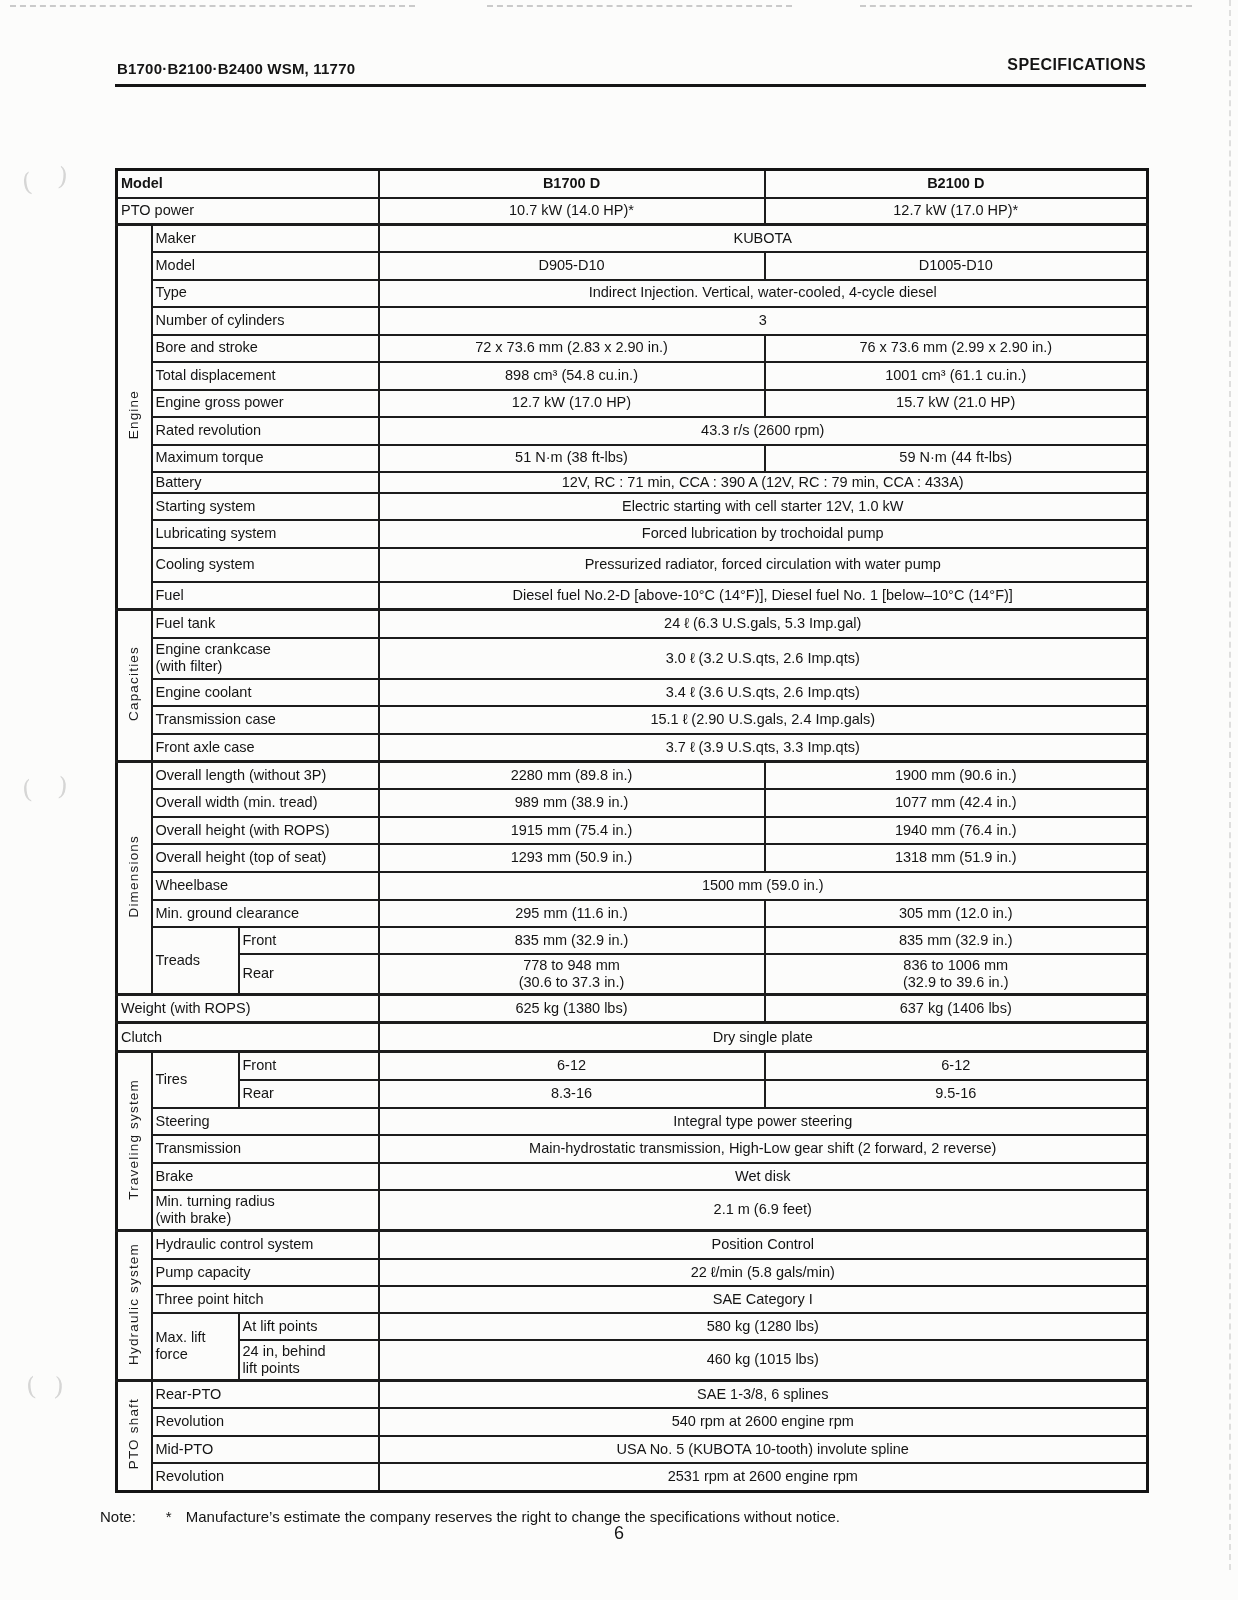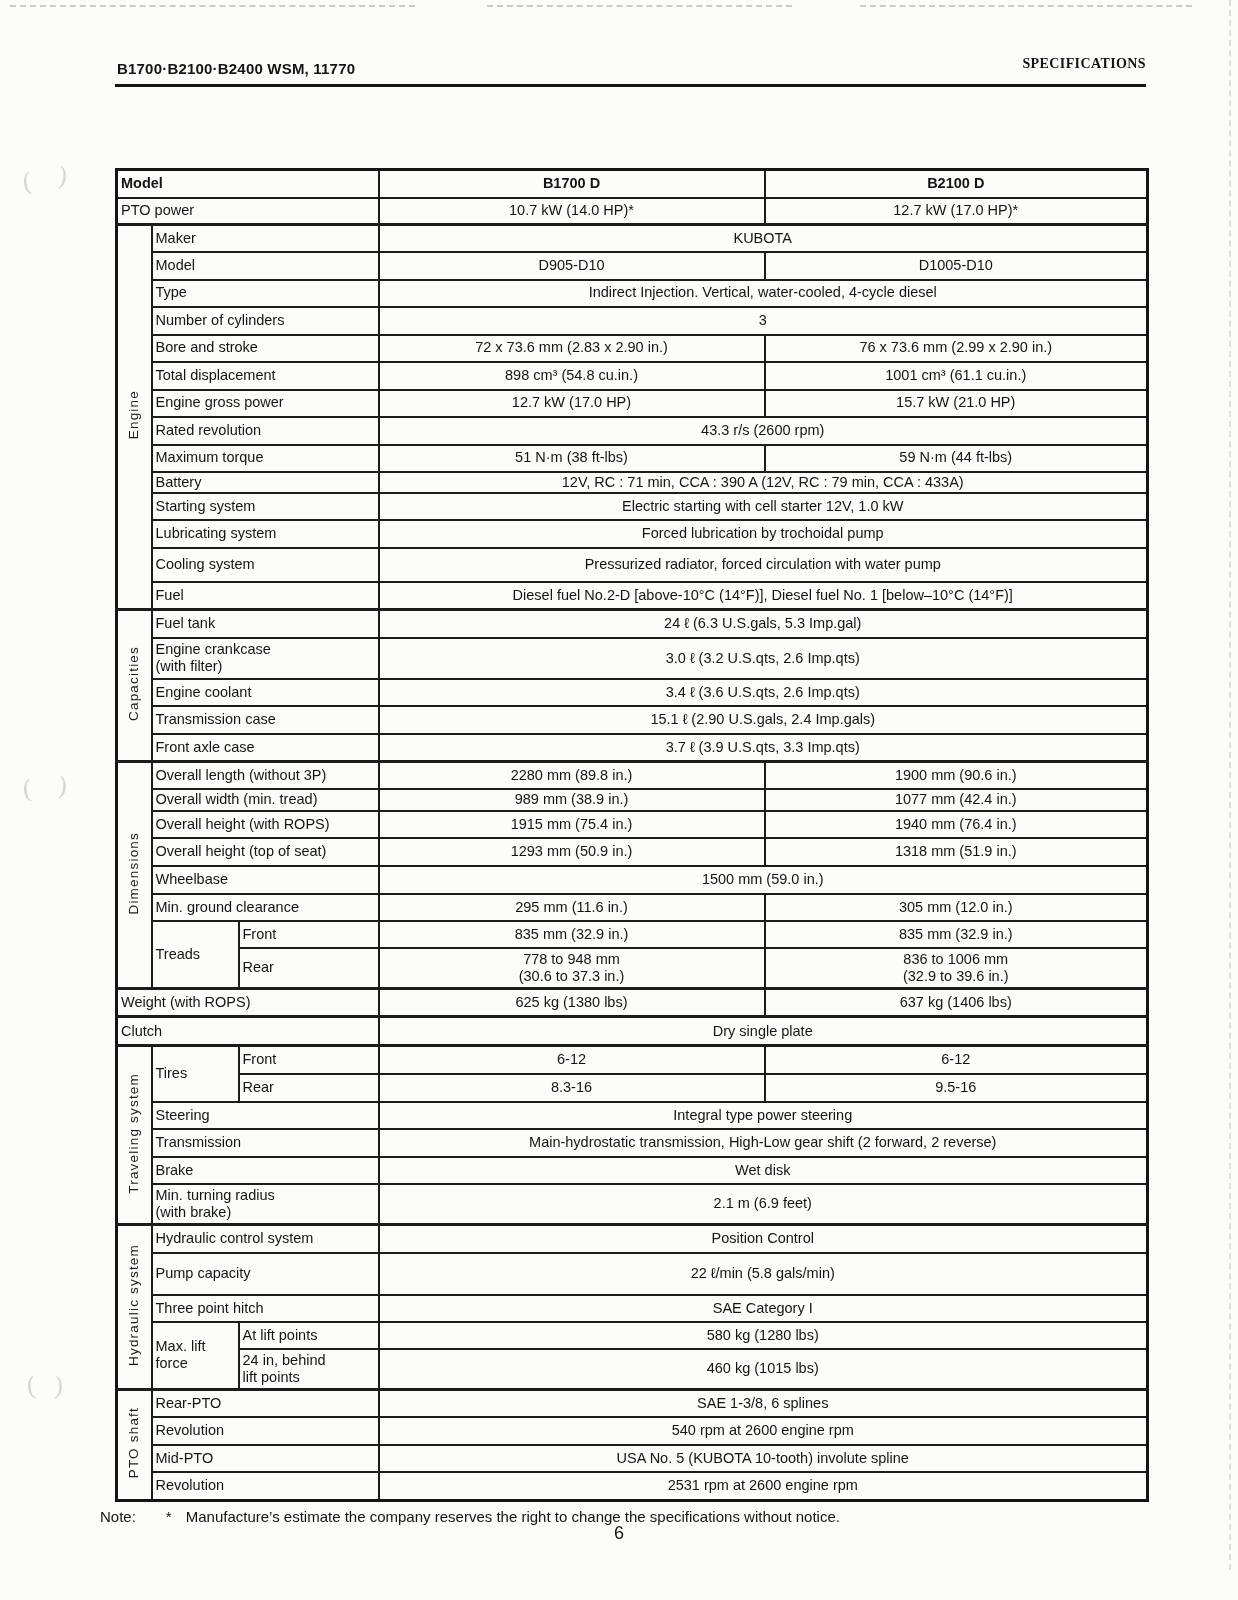--- a/index.html
+++ b/index.html
@@ -15,21 +15,21 @@
   .scan-dash { position:absolute; top:5px; height:0; border-top:2px dashed #8f8f8f; opacity:.45; }
   .scan-dash.d1 { left:10px;  width:405px; }
   .scan-dash.d2 { left:487px; width:305px; }
   .scan-dash.d3 { left:860px; width:332px; }
   .scan-vert { position:absolute; left:1229px; top:0; height:1570px; width:0;
                border-left:2px dashed #9d9d9d; opacity:.30; }
   .margin-mark { position:absolute; color:#bdbdbd; opacity:.6;
                  font-family:"DejaVu Serif", serif; font-size:25px; }
   
   .hdr-left  { position:absolute; left:117px; top:60px; font-size:15px; font-weight:700; letter-spacing:.2px; }
-  .hdr-right { position:absolute; right:92px; top:56px; font-size:14px; font-weight:700; letter-spacing:.4px;font-family:Liberation Serif, serif; }
+  .hdr-right { position:absolute; right:92px; top:56px; font-size:16px; font-weight:700; letter-spacing:.4px; }
   .hdr-rule  { position:absolute; left:115px; top:84px; width:1031px; height:3px; background:#151515; }
   
   table.spec {
     position:absolute; left:115px; top:168px;
     width:1031px;
     border-collapse:collapse; table-layout:fixed;
     border:3px solid #141414;
   }
   table.spec td {
     border:2px solid #1c1c1c;
@@ -176,21 +176,21 @@
       <tr style="height: 28px;">
         <td colspan="2" class="label">Front axle case</td>
         <td colspan="2" class="value">3.7 ℓ (3.9 U.S.qts, 3.3 Imp.qts)</td>
       </tr>
       <tr class="sec" style="height: 27px;">
         <td rowspan="8" class="group"><span class="vtext">Dimensions</span></td>
         <td colspan="2" class="label">Overall length (without 3P)</td>
         <td class="value">2280 mm (89.8 in.)</td>
         <td class="value">1900 mm (90.6 in.)</td>
       </tr>
-      <tr style="height: 22px; margin-left: 17px;">
+      <tr style="height: 28px; margin-left: 17px;">
         <td colspan="2" class="label">Overall width (min. tread)</td>
         <td class="value">989 mm (38.9 in.)</td>
         <td class="value">1077 mm (42.4 in.)</td>
       </tr>
       <tr style="height: 27px;">
         <td colspan="2" class="label">Overall height (with ROPS)</td>
         <td class="value">1915 mm (75.4 in.)</td>
         <td class="value">1940 mm (76.4 in.)</td>
       </tr>
       <tr style="height: 28px; padding-left: 40px;">
@@ -253,21 +253,21 @@
       </tr>
       <tr style="height: 41px;">
         <td colspan="2" class="label">Min. turning radius<br>(with brake)</td>
         <td colspan="2" class="value">2.1 m (6.9 feet)</td>
       </tr>
       <tr class="sec" style="height: 28px;">
         <td rowspan="5" class="group"><span class="vtext">Hydraulic system</span></td>
         <td colspan="2" class="label">Hydraulic control system</td>
         <td colspan="2" class="value">Position Control</td>
       </tr>
-      <tr style="height: 42px; padding-left: 40px;">
+      <tr style="height: 27px; padding-left: 40px;">
         <td colspan="2" class="label">Pump capacity</td>
         <td colspan="2" class="value">22 ℓ/min (5.8 gals/min)</td>
       </tr>
       <tr style="height: 27px;">
         <td colspan="2" class="label">Three point hitch</td>
         <td colspan="2" class="value">SAE Category I</td>
       </tr>
       <tr style="height: 27px;">
         <td rowspan="2" class="label">Max. lift<br>force</td>
         <td class="label">At lift points</td>

